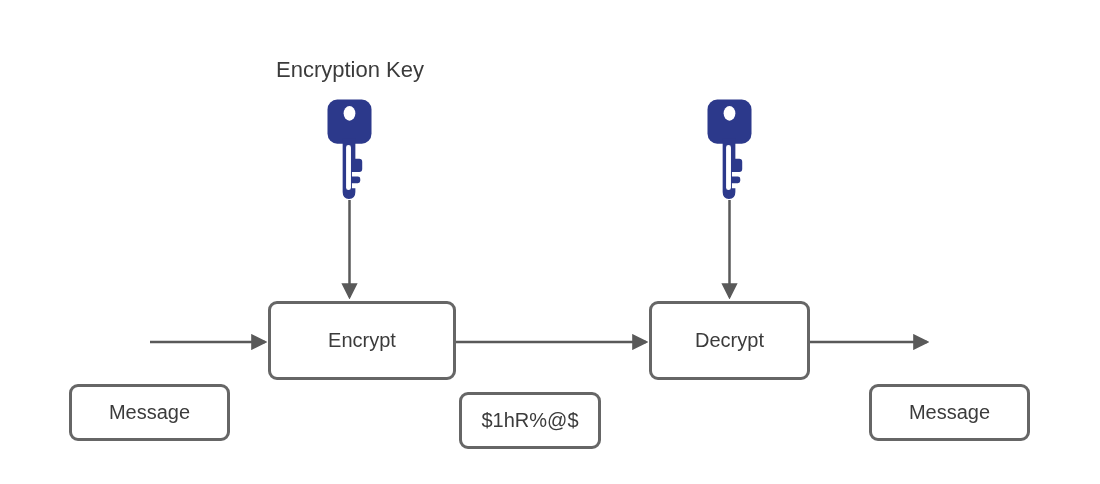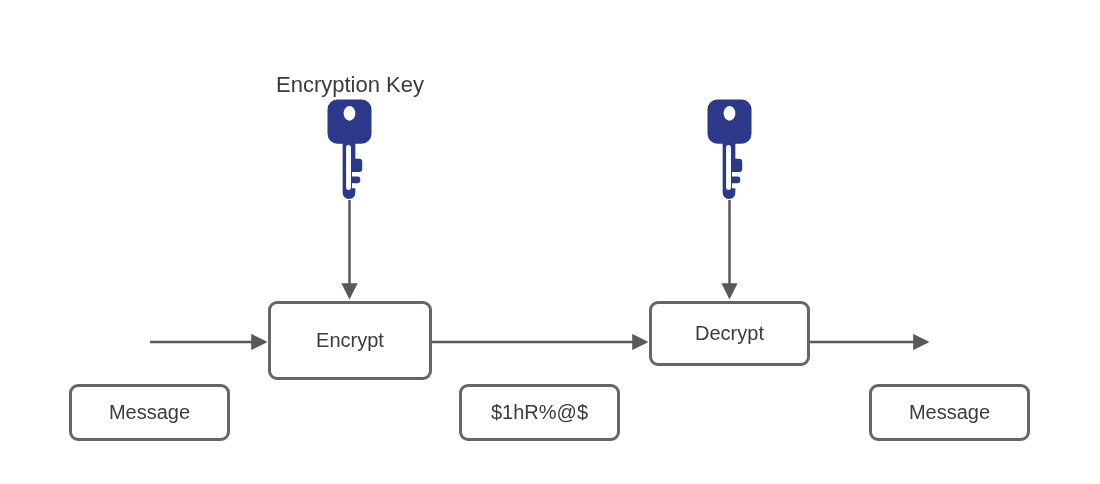--- a/index.html
+++ b/index.html
@@ -29,21 +29,20 @@
   }
   .arrowhead-path {
     fill: var(--arrow, #595959);
   }
   .title-label {
     position: absolute;
     transform: translateX(-50%);
     font-size: 22px;
     color: var(--text, #3b3b3b);
     white-space: nowrap;
-    margin-top: 15px;
   }
   .box {
     position: absolute;
     box-sizing: border-box;
     background: var(--box-fill, #ffffff);
     border: 3px solid var(--box-border, #666666);
     border-radius: 9px;
     display: flex;
     align-items: center;
     justify-content: center;
@@ -88,30 +87,30 @@
     <rect class="key-hole" x="19.5" y="47" width="5" height="46" rx="2.5"></rect>
   </svg>
 
   <svg class="key-icon" style="left:707px; top:99px" viewBox="0 0 46 104" xmlns="http://www.w3.org/2000/svg">
     <rect class="key-fill" x="0.5" y="0.5" width="45" height="45" rx="10"></rect>
     <path class="key-fill" d="M16 40 L16 95 Q16 102 22.5 102 Q29 102 29 95 L29 91 L25.5 91 L25.5 86 L31.5 86 Q34 86 34 83.5 L34 81.5 Q34 79 31.5 79 L25.5 79 L25.5 74.5 L33 74.5 Q36 74.5 36 71.5 L36 64 Q36 61 33 61 L29 61 L29 40 Z"></path>
     <ellipse class="key-hole" cx="23" cy="14.5" rx="6" ry="7.5"></ellipse>
     <rect class="key-hole" x="19.5" y="47" width="5" height="46" rx="2.5"></rect>
   </svg>
 
-  <div class="box" style="left:268px; top:301px; width:164px; height:79px">
+  <div class="box" style="left:268px; top:301px; width:188px; height:79px">
     <span class="box-label">Encrypt</span>
   </div>
-  <div class="box" style="left:649px; top:301px; width:161px; height:65px">
+  <div class="box" style="left:649px; top:301px; width:161px; height:79px">
     <span class="box-label">Decrypt</span>
   </div>
 
   <div class="box" style="left:69px; top:384px; width:161px; height:57px">
     <span class="box-label">Message</span>
   </div>
-  <div class="box" style="left:459px; top:384px; width:161px; height:57px">
+  <div class="box" style="left:459px; top:392px; width:142px; height:57px">
     <span class="box-label">$1hR%@$</span>
   </div>
   <div class="box" style="left:869px; top:384px; width:161px; height:57px">
     <span class="box-label">Message</span>
   </div>
 
 </div>
 
 </body></html>

